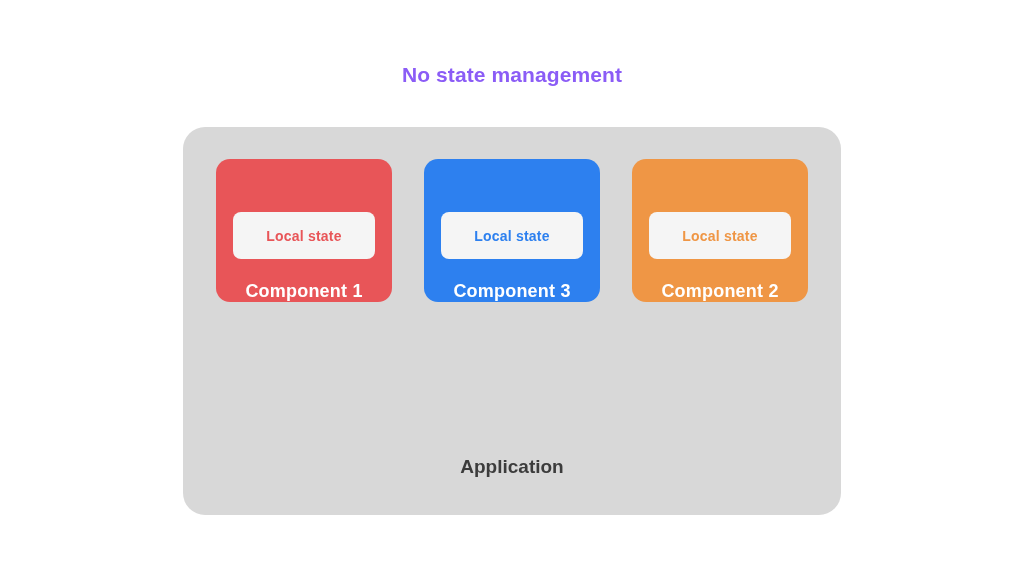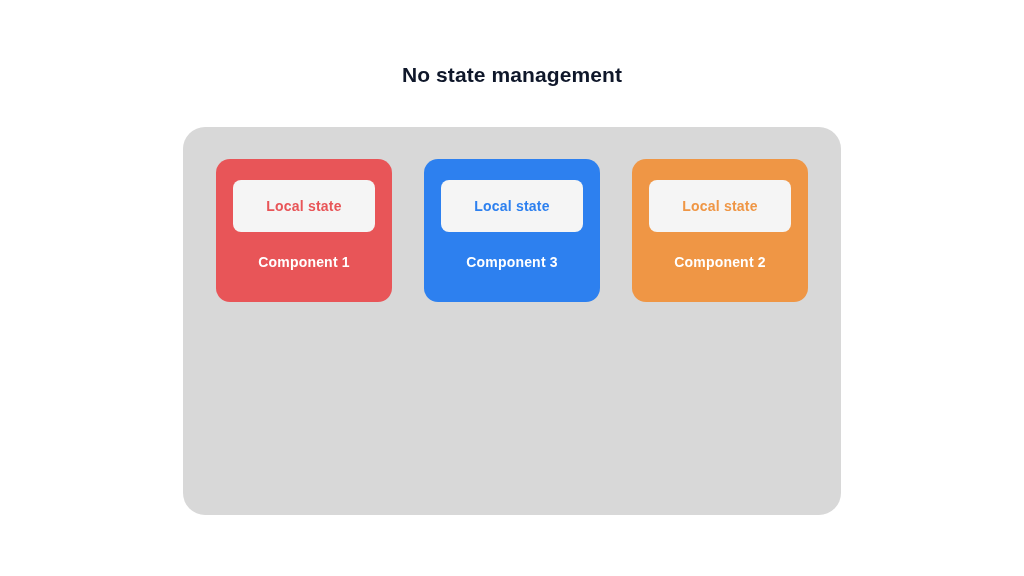--- a/index.html
+++ b/index.html
@@ -23,21 +23,21 @@
 
   
   .diagram-title {
     position: absolute;
     left: 0;
     right: 0;
     top: 61px;
     text-align: center;
     font-size: 21px;
     font-weight: bold;
-    color: #0f172a;
+    color: #8b5cf6;
     letter-spacing: 0.1px;
     line-height: 28px;
   }
 
   
   .application-container {
     position: absolute;
     left: 183px;
     top: 127px;
     width: 658px;
@@ -91,29 +91,30 @@
     height: 52px;
     background: #f5f5f5;
     border-radius: 8px;
     display: flex;
     align-items: center;
     justify-content: center;
     font-size: 14px;
     font-weight: bold;
     letter-spacing: 0.2px;
     box-sizing: border-box;
+    margin-top: 32px;
   }
 
   .local-state-box.red    { color: #e85558; }
   .local-state-box.blue   { color: #2d80ef; }
   .local-state-box.orange { color: #ef9645; }
 
   .component-label {
     margin-top: 22px;
-    font-size: 14px;
+    font-size: 18px;
     font-weight: bold;
     color: #ffffff;
     letter-spacing: 0.2px;
     text-align: center;
   }
 </style>
 </head>
 <body>
 
 <div id="diagram-root">
@@ -140,16 +141,17 @@
 
       <div class="component-card orange">
         <div class="local-state-box orange">
           <span>Local state</span>
         </div>
         <div class="component-label">Component 2</div>
       </div>
 
     </div>
 
+    <div class="application-label">Application</div>
 
   </div>
 
 </div>
 
 </body></html>

